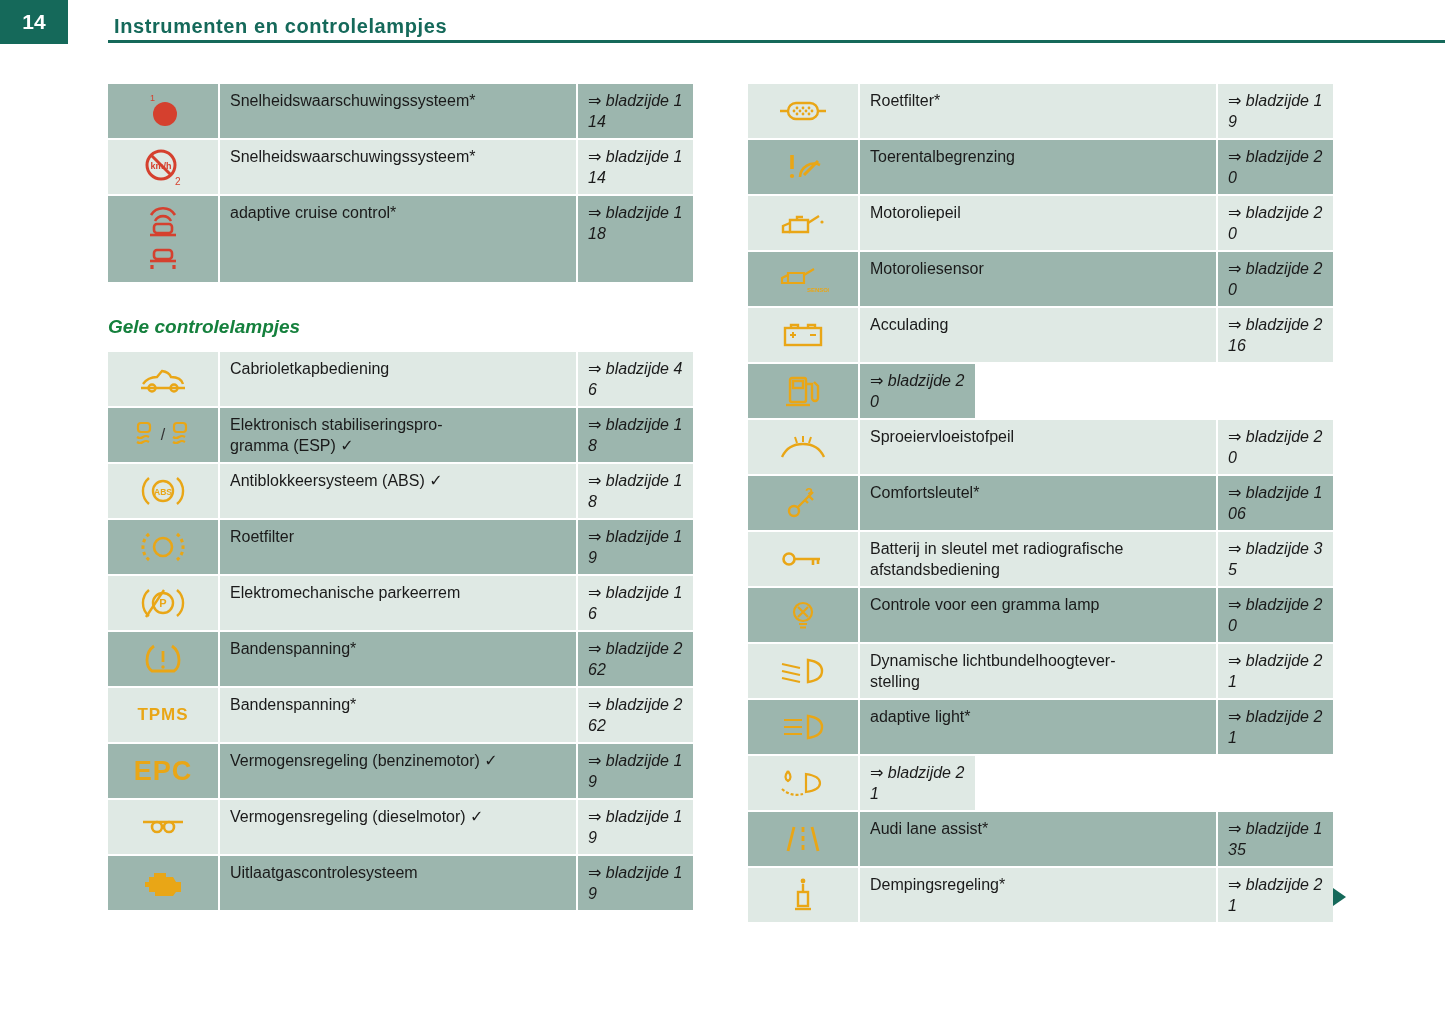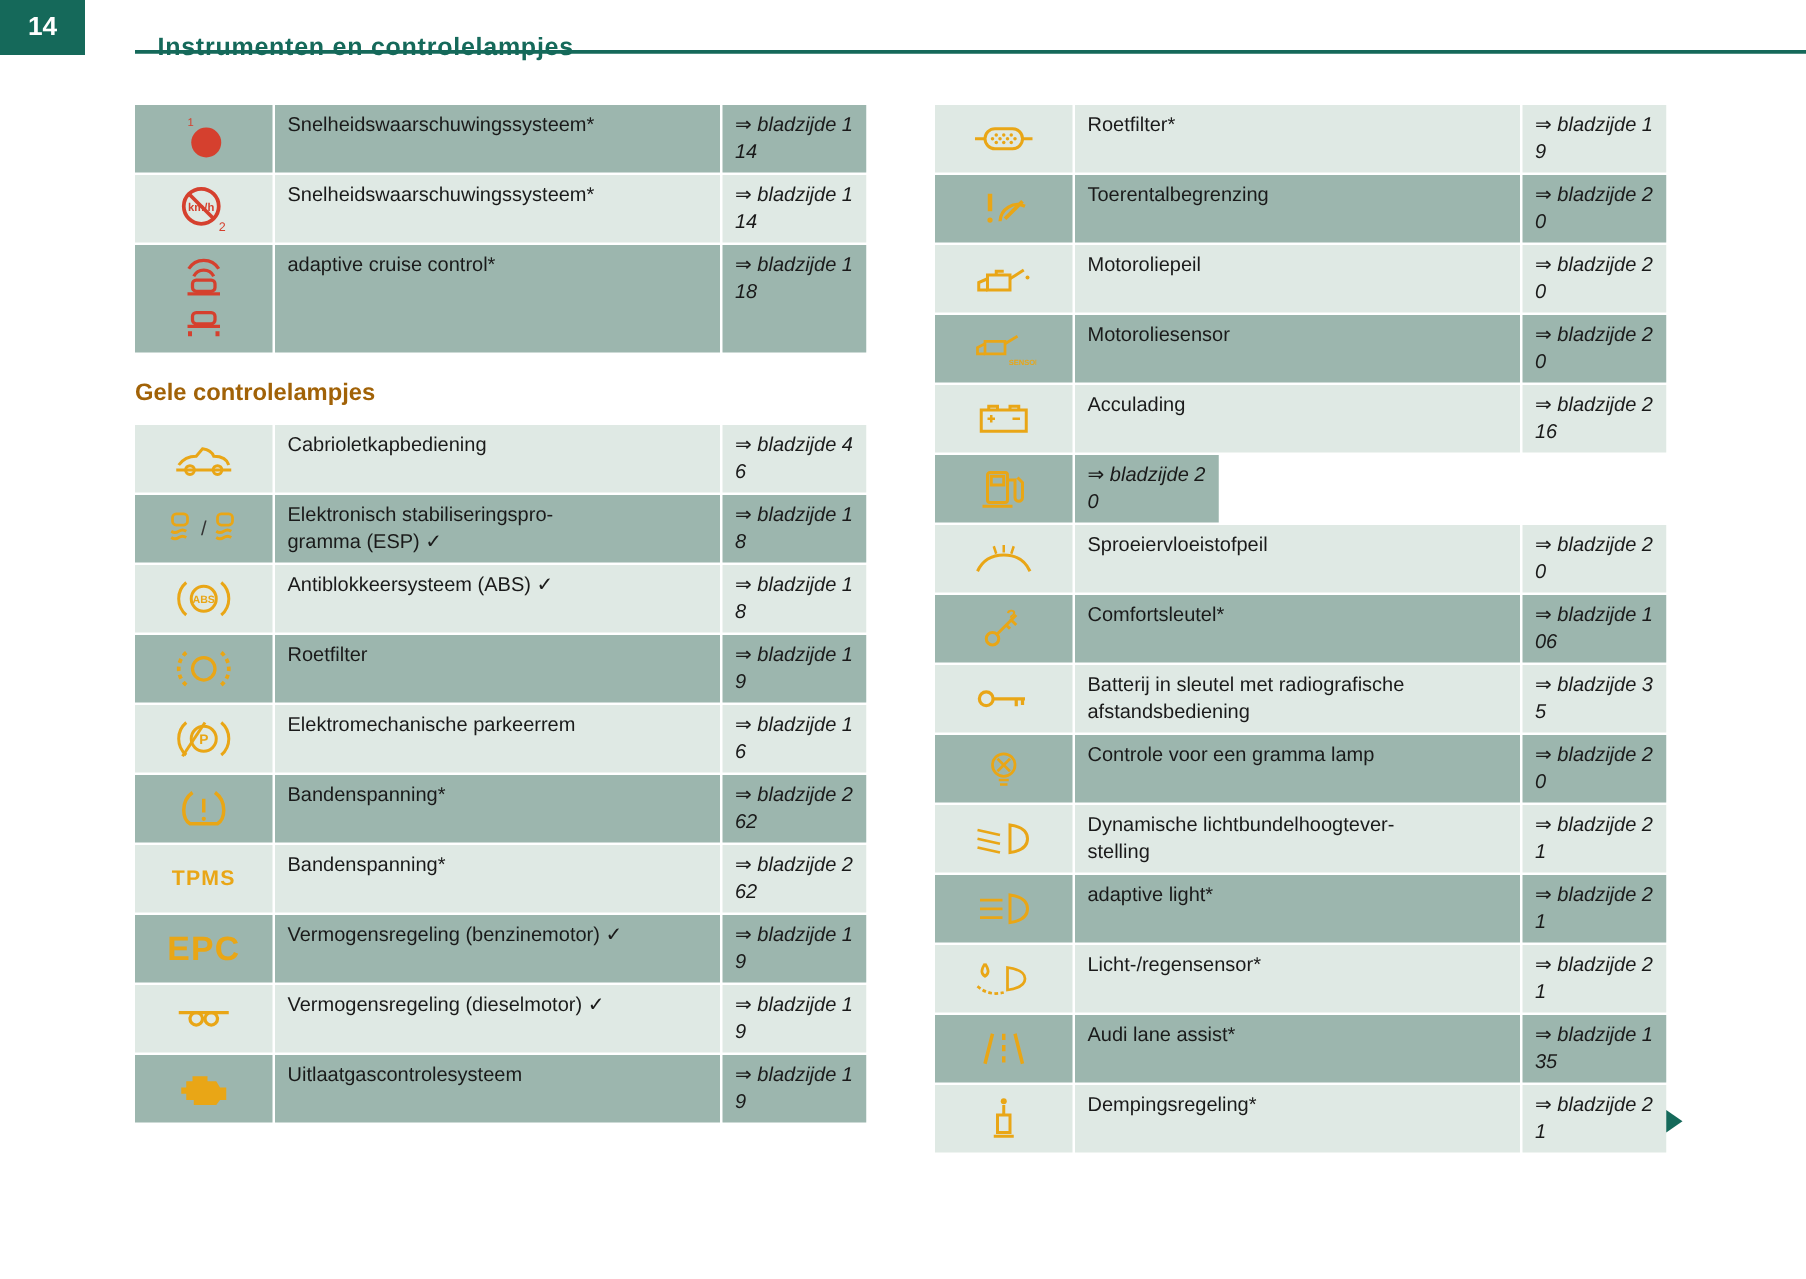--- a/index.html
+++ b/index.html
@@ -6,38 +6,38 @@
   body{
     width:1445px;height:1023px;background:#ffffff;position:relative;
     font-family:"Liberation Sans","DejaVu Sans",sans-serif;color:var(--text,#1a1a1a);
     overflow:hidden;
   }
   .page-num-block{
     position:absolute;left:0;top:0;width:68px;height:44px;background:var(--green);
     color:#fff;font-weight:bold;font-size:21px;display:flex;align-items:center;justify-content:center;
   }
   .page-title{
-    position:absolute;left:110px;top:11px;margin:16px;font-size:20px;font-weight:bold;
+    position:absolute;left:110px;top:11px;margin:4px;font-size:20px;font-weight:bold;
     color:var(--green);letter-spacing:0.6px;
   }
   .header-rule{position:absolute;left:108px;right:0;top:40px;height:3px;background:var(--green);}
   .col{position:absolute;width:585px;}
   .col-left{left:108px;top:84px;}
   .col-right{left:748px;top:84px;}
   .tbl{display:flex;flex-direction:column;row-gap:2px;background:#fff;}
   .row{display:flex;column-gap:2px;min-height:54px;}
   .cell{padding:6px 10px;box-sizing:border-box;}
   .cell-icon{width:110px;flex:none;display:flex;align-items:center;justify-content:center;}
   .cell-label{flex:1;display:flex;align-items:flex-start;font-size:16px;line-height:21px;white-space:pre-line;}
   .cell-ref{width:115px;flex:none;display:flex;align-items:flex-start;font-style:italic;font-size:16px;line-height:21px;white-space:pre-line;}
   .shade-dark .cell{background:var(--row-dark);}
   .shade-light .cell{background:var(--row-light);}
   .yellow .cell-icon{color:var(--icon-yellow);}
   .red .cell-icon{color:var(--icon-red);}
-  .section-heading{font-size:19px;font-weight:bold;color:#a16207;margin:22px 0 14px 0;}
+  .section-heading{font-size:19px;font-weight:bold;color:#15803d;margin:34px 0 14px 0;font-style:italic;}
   .text-icon{font-weight:bold;color:currentColor;}
   .text-icon.tpms{font-size:17px;letter-spacing:1px;}
   .text-icon.epc{font-size:27px;letter-spacing:1px;}
   .continue-arrow{
     position:absolute;left:1333px;top:888px;width:0;height:0;
     border-left:13px solid var(--green);border-top:9px solid transparent;border-bottom:9px solid transparent;
   }
   svg{display:block;}
 </style>
 </head>
@@ -422,21 +422,20 @@
       <div class="row shade-light">
         <div class="cell cell-icon">
           <span>
             <svg width="50" height="30" viewBox="0 0 50 30" fill="none" stroke="currentColor" stroke-width="2.2">
               <path d="M28 6 q14 2 14 9 t-14 9 z"></path>
               <path d="M10 3 q-5 7 0 10 q5 -3 0 -10"></path>
               <path d="M4 21 q9 8 21 5" stroke-dasharray="3 2"></path>
             </svg>
           </span>
         </div>
-        <div class="cell cell-label">Licht-/regensensor*</div>
         <div class="cell cell-ref">⇒ bladzijde 2
 1</div>
       </div>
       <div class="row shade-dark">
         <div class="cell cell-icon">
           <span>
             <svg width="44" height="30" viewBox="0 0 44 30" fill="none" stroke="currentColor" stroke-width="2.8">
               <path d="M13 3 L7 27"></path>
               <path d="M22 3 v24" stroke-dasharray="5 4"></path>
               <path d="M31 3 l6 24"></path>

